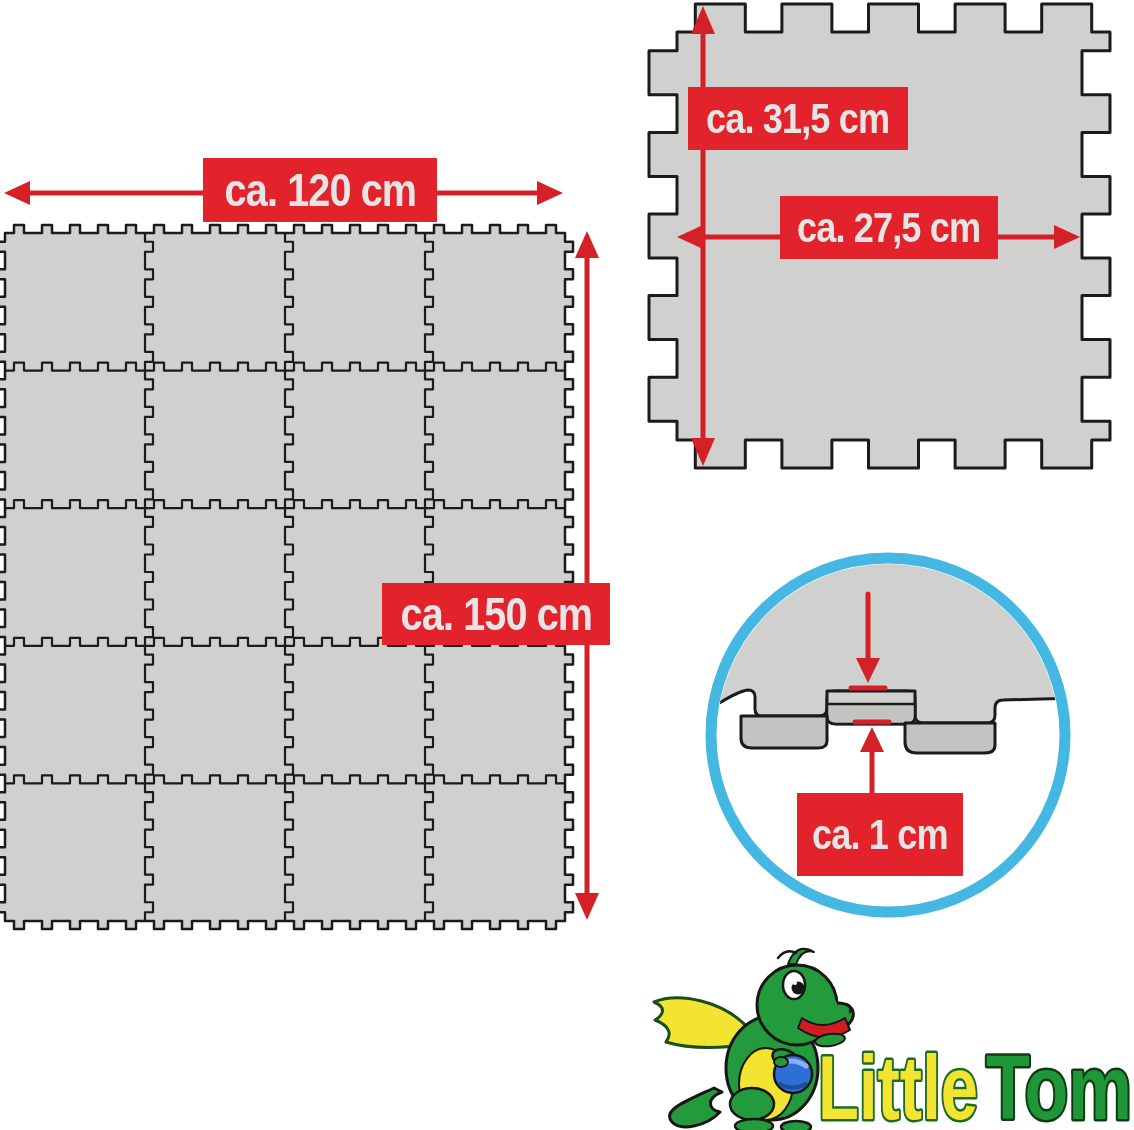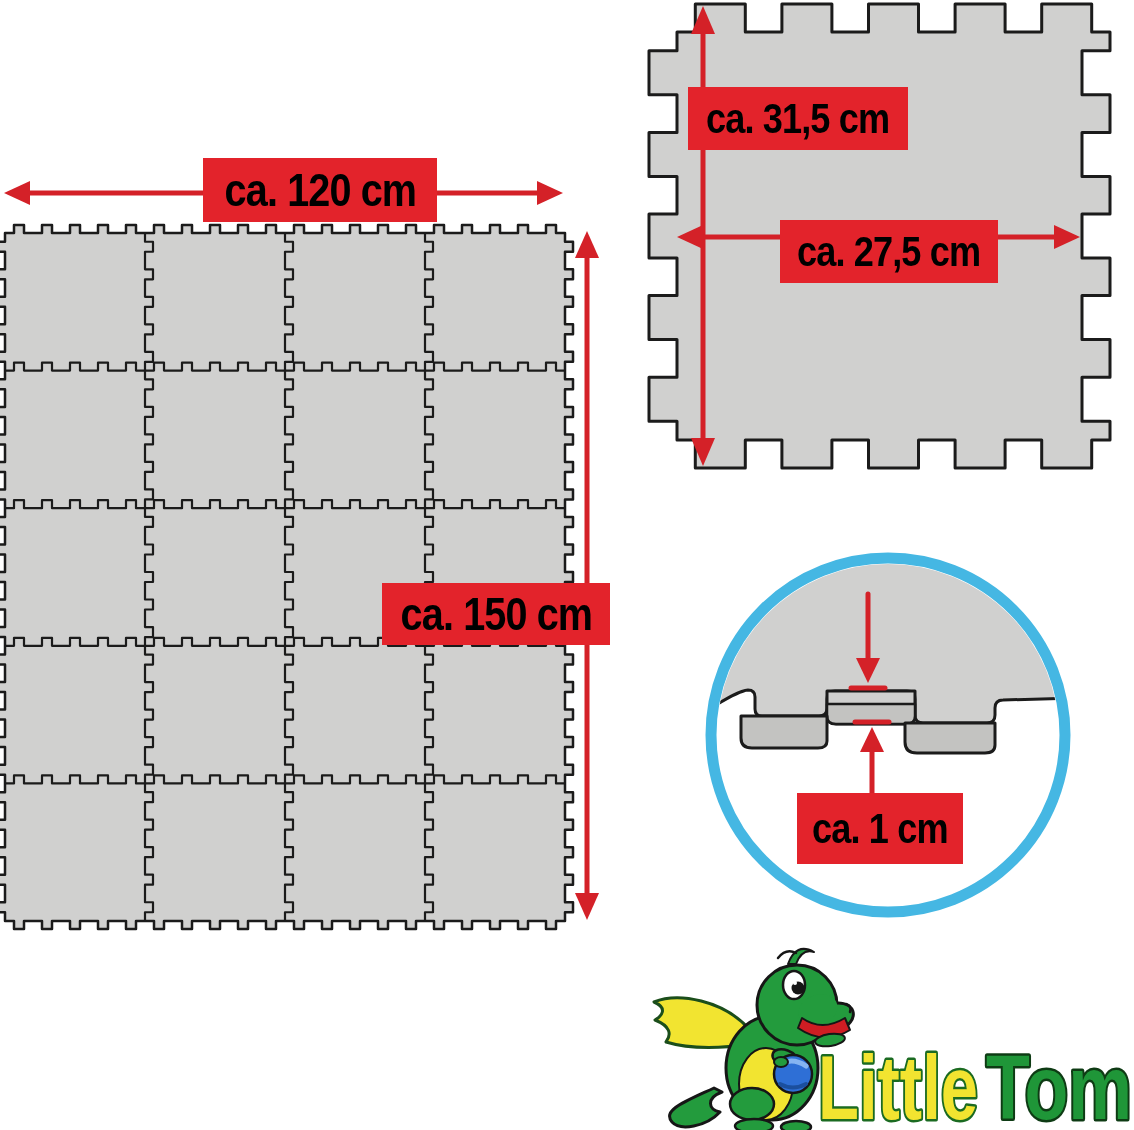--- a/index.html
+++ b/index.html
@@ -1,26 +1,26 @@
 <!DOCTYPE html>
 <html><head>
 <meta charset="utf-8">
 <style>
   html,body{margin:0;padding:0;background:#fff;}
   .canvas{position:relative;width:1134px;height:1130px;background:#ffffff;
           font-family:"Liberation Sans",sans-serif;overflow:hidden;}
   .scene{position:absolute;left:0;top:0;z-index:1;}
-  .lbl{position:absolute;z-index:2;background:#e3232b;color:#000000;
+  .lbl{position:absolute;z-index:2;background:#e3232b;color:#e5e5e5;
        display:flex;align-items:center;justify-content:center;font-weight:bold;}
   .lbl span{display:block;transform:scaleX(.86);letter-spacing:-1px;white-space:nowrap;}
   #b120{left:159px;top:158px;width:234px;height:64px;font-size:46px;margin-left:44px;}
   #b150{left:382px;top:535px;width:228px;height:62px;font-size:46px;margin-top:48px;}
   #b315{left:688px;top:87px;width:220px;height:63px;font-size:42px;}
-  #b275{left:780px;top:220px;width:218px;height:63px;font-size:42px;}
-  #b1cm{left:797px;top:793px;width:166px;height:71px;font-size:42px;}
+  #b275{left:780px;top:196px;width:218px;height:63px;font-size:42px;}
+  #b1cm{left:797px;top:793px;width:166px;height:83px;font-size:42px;}
 </style>
 </head>
 <body>
 
 <div class="canvas">
 
   <svg class="scene" width="1134" height="1130" viewBox="0 0 1134 1130">
 
     <g id="grid-g">
         <path d="M5,233 h9 v-8 h10 v8 h9 h9 v-8 h10 v8 h9 h9 v-8 h10 v8 h9 h9 v-8 h10 v8 h9 h9 v-8 h10 v8 h9 h9 v-8 h10 v8 h9 h9 v-8 h10 v8 h9 h9 v-8 h10 v8 h9 h9 v-8 h10 v8 h9 h9 v-8 h10 v8 h9 h9 v-8 h10 v8 h9 h9 v-8 h10 v8 h9 h9 v-8 h10 v8 h9 h9 v-8 h10 v8 h9 h9 v-8 h10 v8 h9 h9 v-8 h10 v8 h9 h9 v-8 h10 v8 h9 h9 v-8 h10 v8 h9 h9 v-8 h10 v8 h9 h9 v-8 h10 v8 h9 v8.76 h8 v10 h-8 v8.76 v8.76 h8 v10 h-8 v8.76 v8.76 h8 v10 h-8 v8.76 v8.76 h8 v10 h-8 v8.76 v8.76 h8 v10 h-8 v8.76 v8.76 h8 v10 h-8 v8.76 v8.76 h8 v10 h-8 v8.76 v8.76 h8 v10 h-8 v8.76 v8.76 h8 v10 h-8 v8.76 v8.76 h8 v10 h-8 v8.76 v8.76 h8 v10 h-8 v8.76 v8.76 h8 v10 h-8 v8.76 v8.76 h8 v10 h-8 v8.76 v8.76 h8 v10 h-8 v8.76 v8.76 h8 v10 h-8 v8.76 v8.76 h8 v10 h-8 v8.76 v8.76 h8 v10 h-8 v8.76 v8.76 h8 v10 h-8 v8.76 v8.76 h8 v10 h-8 v8.76 v8.76 h8 v10 h-8 v8.76 v8.76 h8 v10 h-8 v8.76 v8.76 h8 v10 h-8 v8.76 v8.76 h8 v10 h-8 v8.76 v8.76 h8 v10 h-8 v8.76 v8.76 h8 v10 h-8 v8.76 h-9 v8 h-10 v-8 h-9 h-9 v8 h-10 v-8 h-9 h-9 v8 h-10 v-8 h-9 h-9 v8 h-10 v-8 h-9 h-9 v8 h-10 v-8 h-9 h-9 v8 h-10 v-8 h-9 h-9 v8 h-10 v-8 h-9 h-9 v8 h-10 v-8 h-9 h-9 v8 h-10 v-8 h-9 h-9 v8 h-10 v-8 h-9 h-9 v8 h-10 v-8 h-9 h-9 v8 h-10 v-8 h-9 h-9 v8 h-10 v-8 h-9 h-9 v8 h-10 v-8 h-9 h-9 v8 h-10 v-8 h-9 h-9 v8 h-10 v-8 h-9 h-9 v8 h-10 v-8 h-9 h-9 v8 h-10 v-8 h-9 h-9 v8 h-10 v-8 h-9 h-9 v8 h-10 v-8 h-9 v-8.76 h-8 v-10 h8 v-8.76 v-8.76 h-8 v-10 h8 v-8.76 v-8.76 h-8 v-10 h8 v-8.76 v-8.76 h-8 v-10 h8 v-8.76 v-8.76 h-8 v-10 h8 v-8.76 v-8.76 h-8 v-10 h8 v-8.76 v-8.76 h-8 v-10 h8 v-8.76 v-8.76 h-8 v-10 h8 v-8.76 v-8.76 h-8 v-10 h8 v-8.76 v-8.76 h-8 v-10 h8 v-8.76 v-8.76 h-8 v-10 h8 v-8.76 v-8.76 h-8 v-10 h8 v-8.76 v-8.76 h-8 v-10 h8 v-8.76 v-8.76 h-8 v-10 h8 v-8.76 v-8.76 h-8 v-10 h8 v-8.76 v-8.76 h-8 v-10 h8 v-8.76 v-8.76 h-8 v-10 h8 v-8.76 v-8.76 h-8 v-10 h8 v-8.76 v-8.76 h-8 v-10 h8 v-8.76 v-8.76 h-8 v-10 h8 v-8.76 v-8.76 h-8 v-10 h8 v-8.76 v-8.76 h-8 v-10 h8 v-8.76 v-8.76 h-8 v-10 h8 v-8.76 v-8.76 h-8 v-10 h8 v-8.76 v-8.76 h-8 v-10 h8 v-8.76 Z" fill="#d0d0cf" stroke="#1b1b1b" stroke-width="2.5" stroke-linejoin="round"></path>

